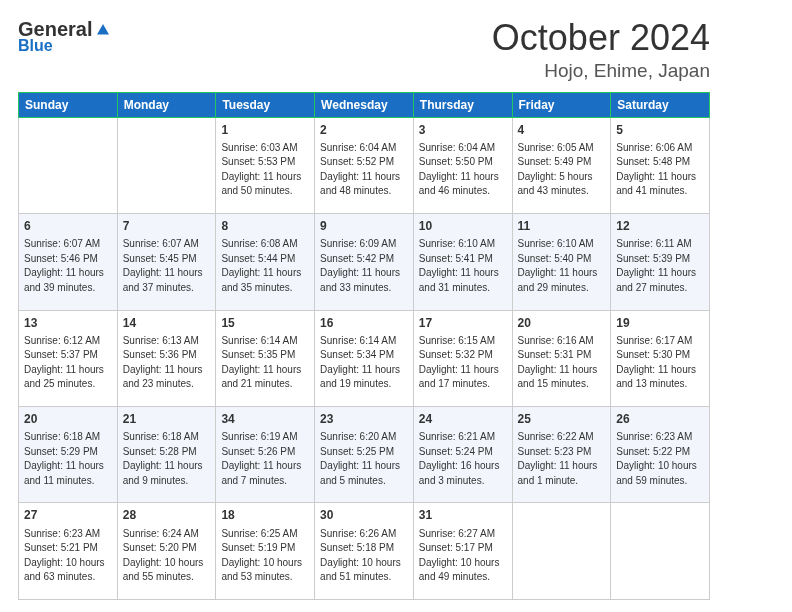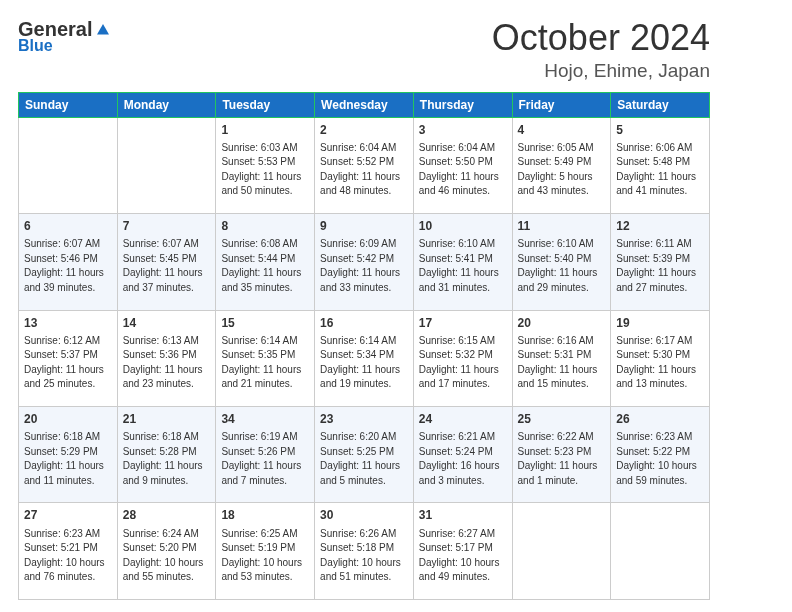--- a/index.html
+++ b/index.html
@@ -159,21 +159,21 @@
         <tr>
           <td><span class="day-num">20</span><span>Sunrise: 6:18 AM</span><br><span>Sunset: 5:29 PM</span><br><span>Daylight: 11 hours and 11 minutes.</span></td>
           <td><span class="day-num">21</span><span>Sunrise: 6:18 AM</span><br><span>Sunset: 5:28 PM</span><br><span>Daylight: 11 hours and 9 minutes.</span></td>
           <td><span class="day-num">34</span><span>Sunrise: 6:19 AM</span><br><span>Sunset: 5:26 PM</span><br><span>Daylight: 11 hours and 7 minutes.</span></td>
           <td><span class="day-num">23</span><span>Sunrise: 6:20 AM</span><br><span>Sunset: 5:25 PM</span><br><span>Daylight: 11 hours and 5 minutes.</span></td>
           <td><span class="day-num">24</span><span>Sunrise: 6:21 AM</span><br><span>Sunset: 5:24 PM</span><br><span>Daylight: 16 hours and 3 minutes.</span></td>
           <td><span class="day-num">25</span><span>Sunrise: 6:22 AM</span><br><span>Sunset: 5:23 PM</span><br><span>Daylight: 11 hours and 1 minute.</span></td>
           <td><span class="day-num">26</span><span>Sunrise: 6:23 AM</span><br><span>Sunset: 5:22 PM</span><br><span>Daylight: 10 hours and 59 minutes.</span></td>
         </tr>
         <tr>
-          <td><span class="day-num">27</span><span>Sunrise: 6:23 AM</span><br><span>Sunset: 5:21 PM</span><br><span>Daylight: 10 hours and 76 minutes.</span></td>
+          <td><span class="day-num">27</span><span>Sunrise: 6:23 AM</span><br><span>Sunset: 5:21 PM</span><br><span>Daylight: 10 hours and 63 minutes.</span></td>
           <td><span class="day-num">28</span><span>Sunrise: 6:24 AM</span><br><span>Sunset: 5:20 PM</span><br><span>Daylight: 10 hours and 55 minutes.</span></td>
           <td><span class="day-num">18</span><span>Sunrise: 6:25 AM</span><br><span>Sunset: 5:19 PM</span><br><span>Daylight: 10 hours and 53 minutes.</span></td>
           <td><span class="day-num">30</span><span>Sunrise: 6:26 AM</span><br><span>Sunset: 5:18 PM</span><br><span>Daylight: 10 hours and 51 minutes.</span></td>
           <td><span class="day-num">31</span><span>Sunrise: 6:27 AM</span><br><span>Sunset: 5:17 PM</span><br><span>Daylight: 10 hours and 49 minutes.</span></td>
           <td class="cell-empty"></td>
           <td class="cell-empty"></td>
         </tr>
       </tbody>
   </table>
 </div>

